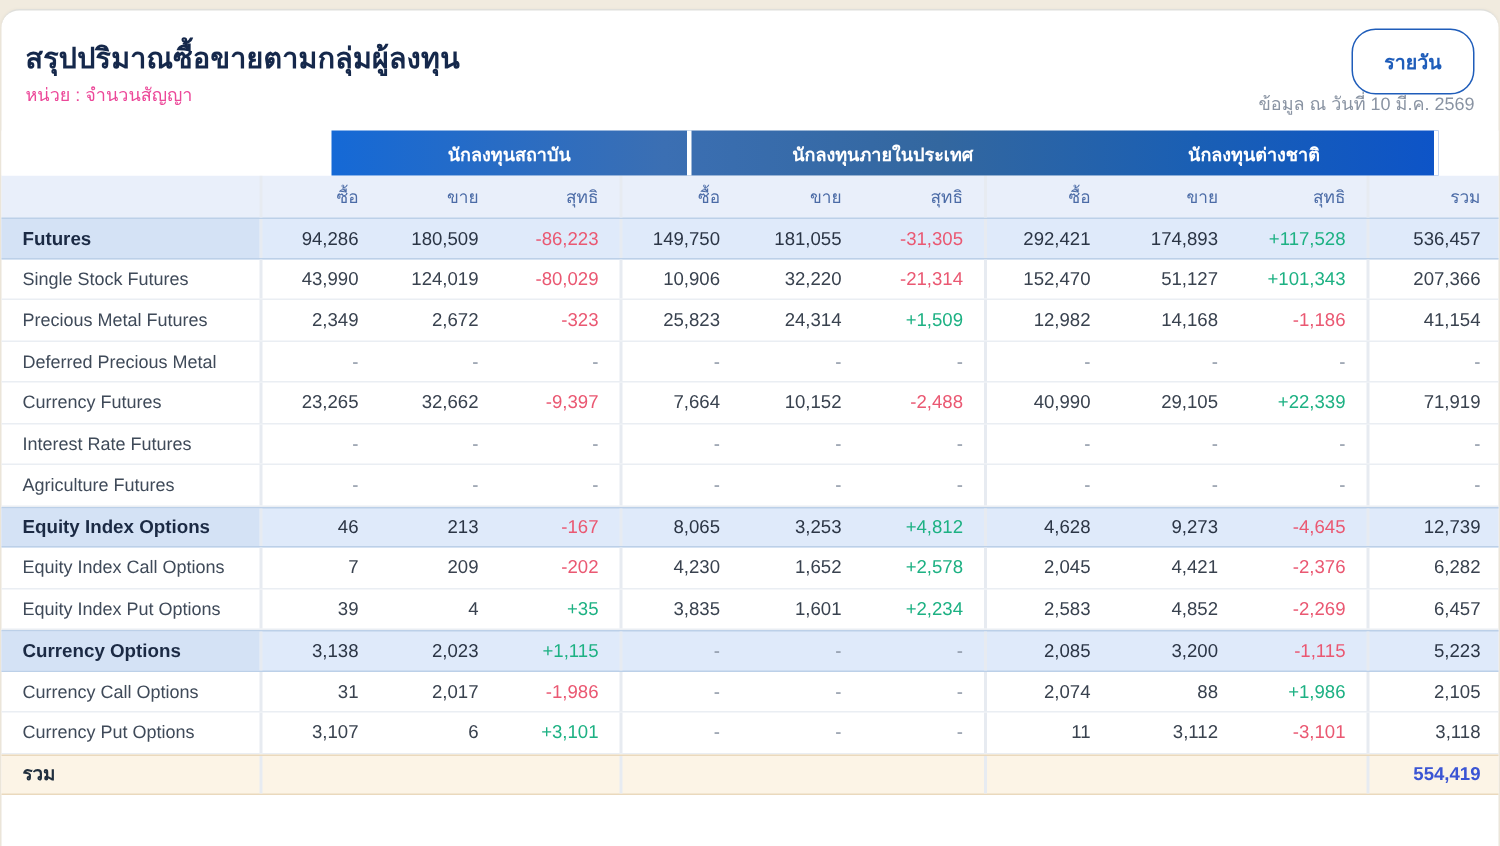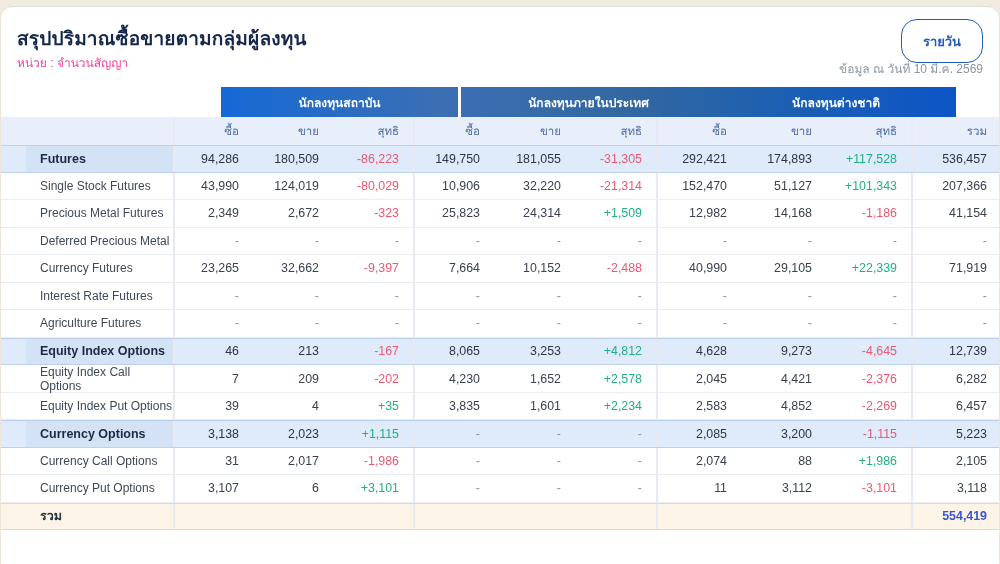--- a/index.html
+++ b/index.html
@@ -38,21 +38,21 @@
   
   .sub-row { height:28px; background:#e9effa; align-items:stretch; }
   .sub-row > div { display:flex; align-items:center; justify-content:flex-end;
     padding-right:14px; font-size:11.5px; color:#4b6ba6; }
   .sub-row > .corner { justify-content:flex-start; padding-left:14px; }
 
   
   .row { height:27.5px; border-bottom:1px solid #eaeef3; align-items:stretch; }
   .cell { display:flex; align-items:center; }
   .cell.label { justify-content:flex-start; padding-left:14px;
-    font-size:12px; color:#3f4a59;margin-left:25px; }
+    font-size:12px; color:#3f4a59; }
   .cell.num { justify-content:flex-end; padding-right:14px;
     font-size:12.4px; color:#39424f; }
   
   .row > :nth-child(2), .sub-row > :nth-child(2),
   .row > :nth-child(5), .sub-row > :nth-child(5),
   .row > :nth-child(8), .sub-row > :nth-child(8),
   .row > :nth-child(11), .sub-row > :nth-child(11) { border-left:2px solid #e7ebf1; }
 
   .row.section { background:#dfeafa; border-top:1px solid #bcd0e8;
     border-bottom:1px solid #bcd0e8; }

